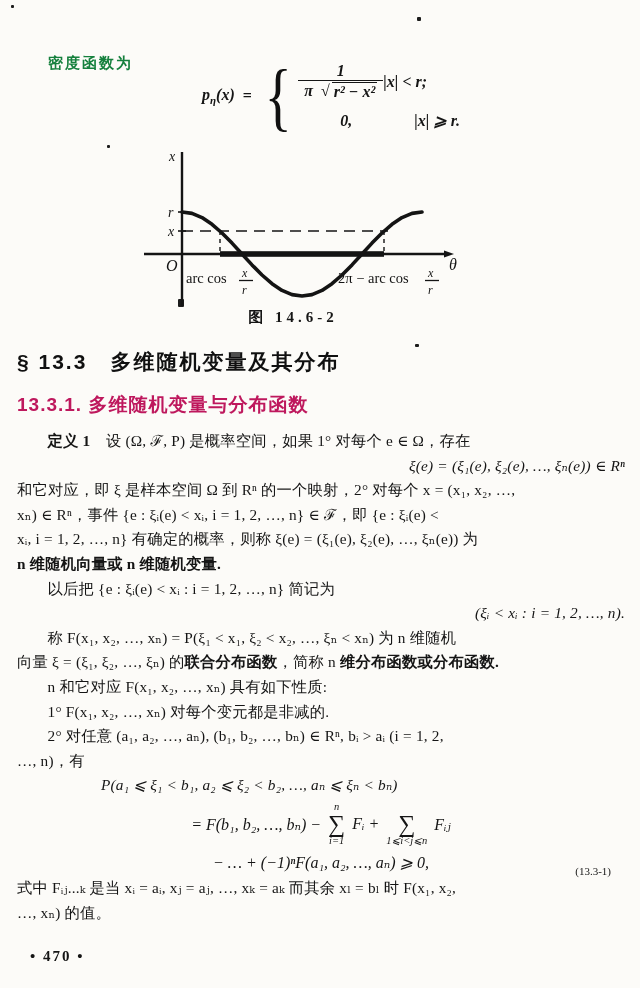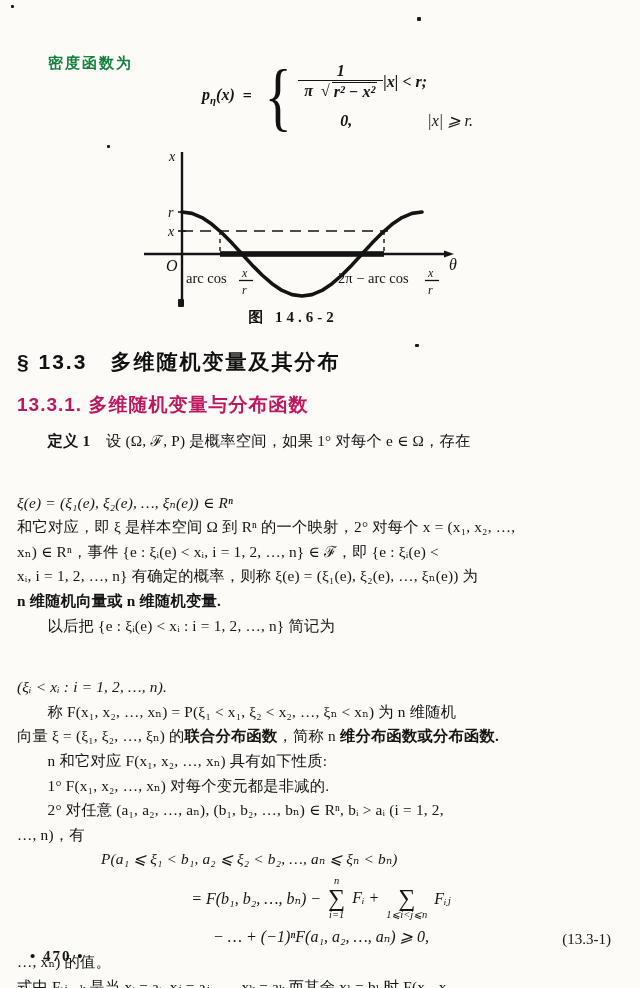--- a/index.html
+++ b/index.html
@@ -19,45 +19,45 @@
   .brace{font-size:76px;font-weight:400;line-height:84px;transform:scaleX(.75);margin-right:2px;color:#111;}
   .cases{display:flex;flex-direction:column;gap:10px;}
   .caserow{display:flex;align-items:center;}
   .frac{display:inline-flex;flex-direction:column;align-items:center;font-style:italic;}
   .frac .num{padding:0 4px;font-weight:600;}
   .frac .den{border-top:1.6px solid #151515;padding:1px 6px 0 6px;display:inline-flex;align-items:flex-start;gap:2px;font-weight:600;}
   .rad{font-style:normal;font-weight:700;}
   .radicand{border-top:1.6px solid #151515;padding:0 2px;font-weight:600;}
   .cond{font-style:italic;font-weight:600;white-space:nowrap;}
   .zeroval{min-width:96px;text-align:center;font-style:italic;font-weight:600;}
-  .cond2{margin-left:33px;font-style:italic;font-weight:400;white-space:nowrap;}
+  .cond2{margin-left:20px;font-style:italic;font-weight:700;white-space:nowrap;}
   
   .fig{position:absolute;left:142px;top:146px;}
   .figcaption{position:absolute;left:123px;top:308px;width:340px;text-align:center;
     font-size:15px;font-weight:600;letter-spacing:4px;}
   
   .content{position:absolute;left:17px;top:348px;right:15px;}
   h2.sec{font-family:"Liberation Sans","DejaVu Sans",sans-serif;font-size:21px;margin:0 0 16px 0;
     text-align:left;letter-spacing:2px;color:#101010;}
   h3.subsec{font-family:"Liberation Sans","DejaVu Sans",sans-serif;font-size:19px;margin:0 0 11px 0;
     letter-spacing:1px;color:#be185d;}
   .content p{margin:0;font-size:15.3px;line-height:24.6px;letter-spacing:.2px;white-space:nowrap;}
   p.ind{text-indent:2em;}
-  p.ctr{text-align:left;white-space:normal;margin-top:37px;}
+  p.ctr{text-align:right;white-space:normal;}
   p.boldline{font-weight:700;}
   .bseg{font-weight:700;}
   
   .disp{margin:3px 0;font-size:15.5px;}
   .eqprob{padding-left:84px;}
   .eqsum{display:flex;align-items:center;justify-content:center;gap:7px;margin:4px 0 2px 0;}
   .sumstack{display:inline-flex;flex-direction:column;align-items:center;line-height:1;}
   .sumstack .lim{font-size:10.5px;font-style:italic;}
   .sumstack .sym{font-size:24px;line-height:24px;}
   .eq3wrap{position:relative;text-align:center;margin:6px 0 4px 0;}
-  .eqtag{position:absolute;right:14px;top:4px;font-size:15px;}
+  .eqtag{position:absolute;right:14px;top:12px;font-size:11px;}
   .footer{position:absolute;left:30px;top:948px;font-size:15px;font-weight:700;letter-spacing:2px;}
   svg text{font-family:"Liberation Serif","DejaVu Serif",serif;fill:#141414;}
   .it{font-style:italic;}
 </style>
 </head>
 <body>
 
 <div class="page">
 
   <div class="speck" style="left:11px;top:5px;width:3px;height:3px;"></div>
@@ -154,18 +154,18 @@
         <span class="lim">1⩽i&lt;j⩽n</span>
       </span>
       <span>Fᵢⱼ</span>
     </div>
 
     <div class="eq3wrap">
       <span class="it">− … + (−1)ⁿF(a₁, a₂, …, aₙ) ⩾ 0,</span>
       <span class="eqtag">(13.3-1)</span>
     </div>
 
+    <p>式中 Fᵢⱼ...ₖ 是当 xᵢ = aᵢ, xⱼ = aⱼ, …, xₖ = aₖ 而其余 xₗ = bₗ 时 F(x₁, x₂,</p>
     <p>…, xₙ) 的值。</p>
-    <p>式中 Fᵢⱼ...ₖ 是当 xᵢ = aᵢ, xⱼ = aⱼ, …, xₖ = aₖ 而其余 xₗ = bₗ 时 F(x₁, x₂,</p>
   </div>
 
   <div class="footer">• 470 •</div>
 </div>
 
 </body></html>

